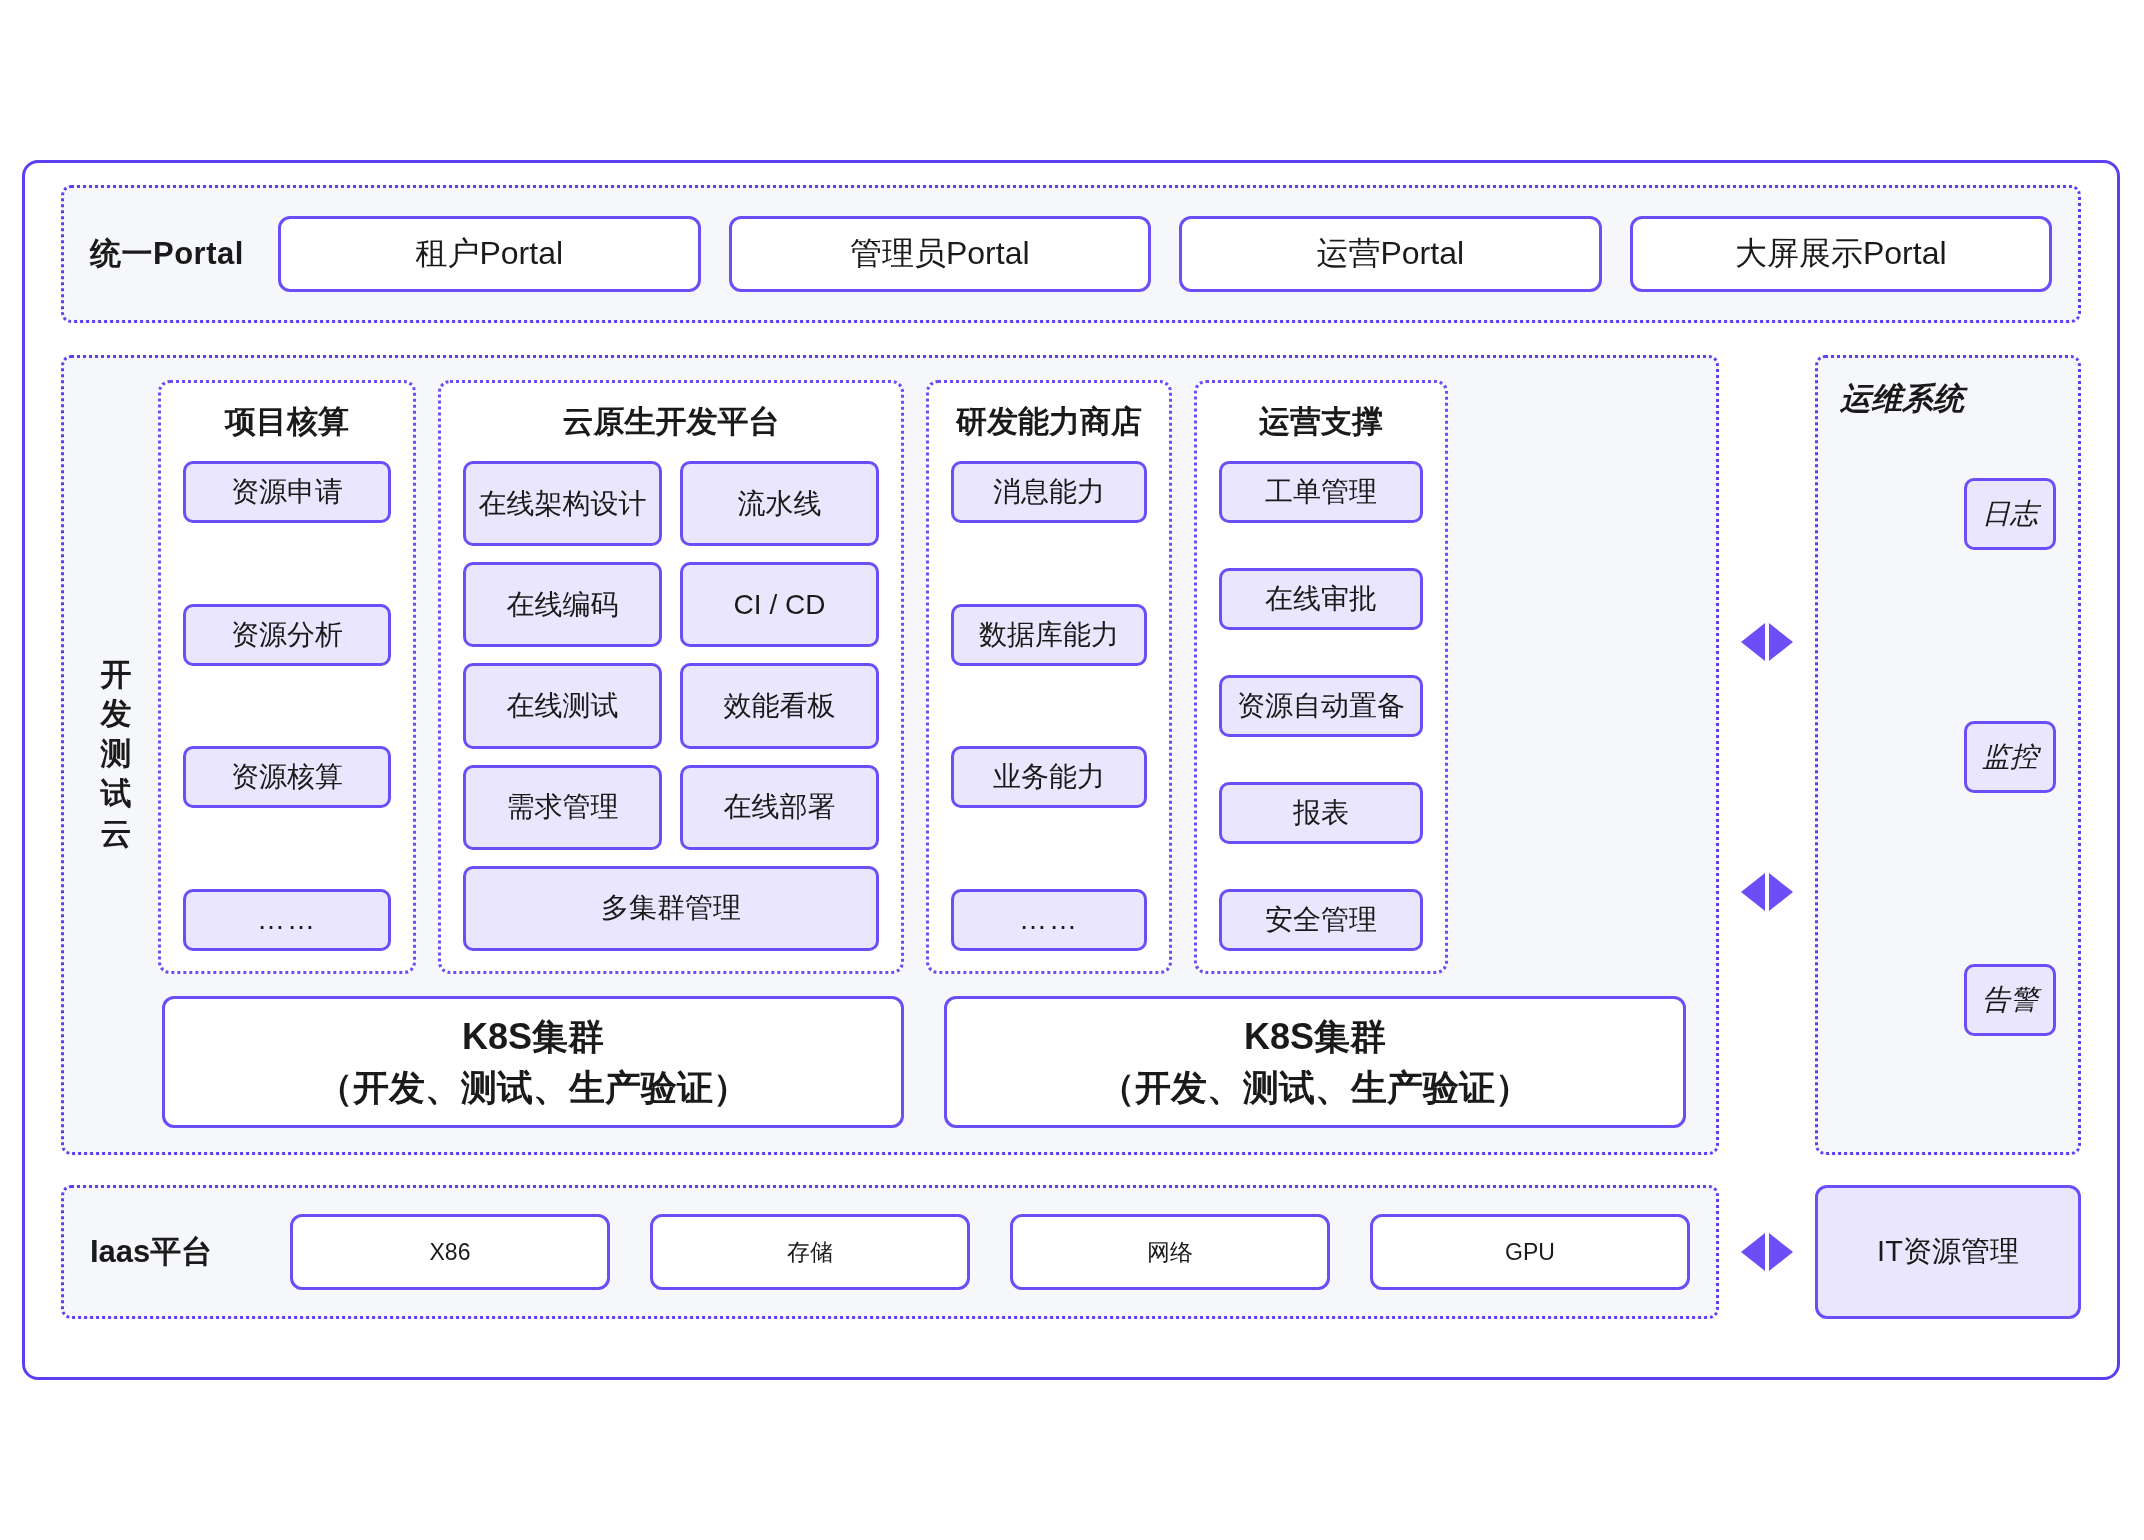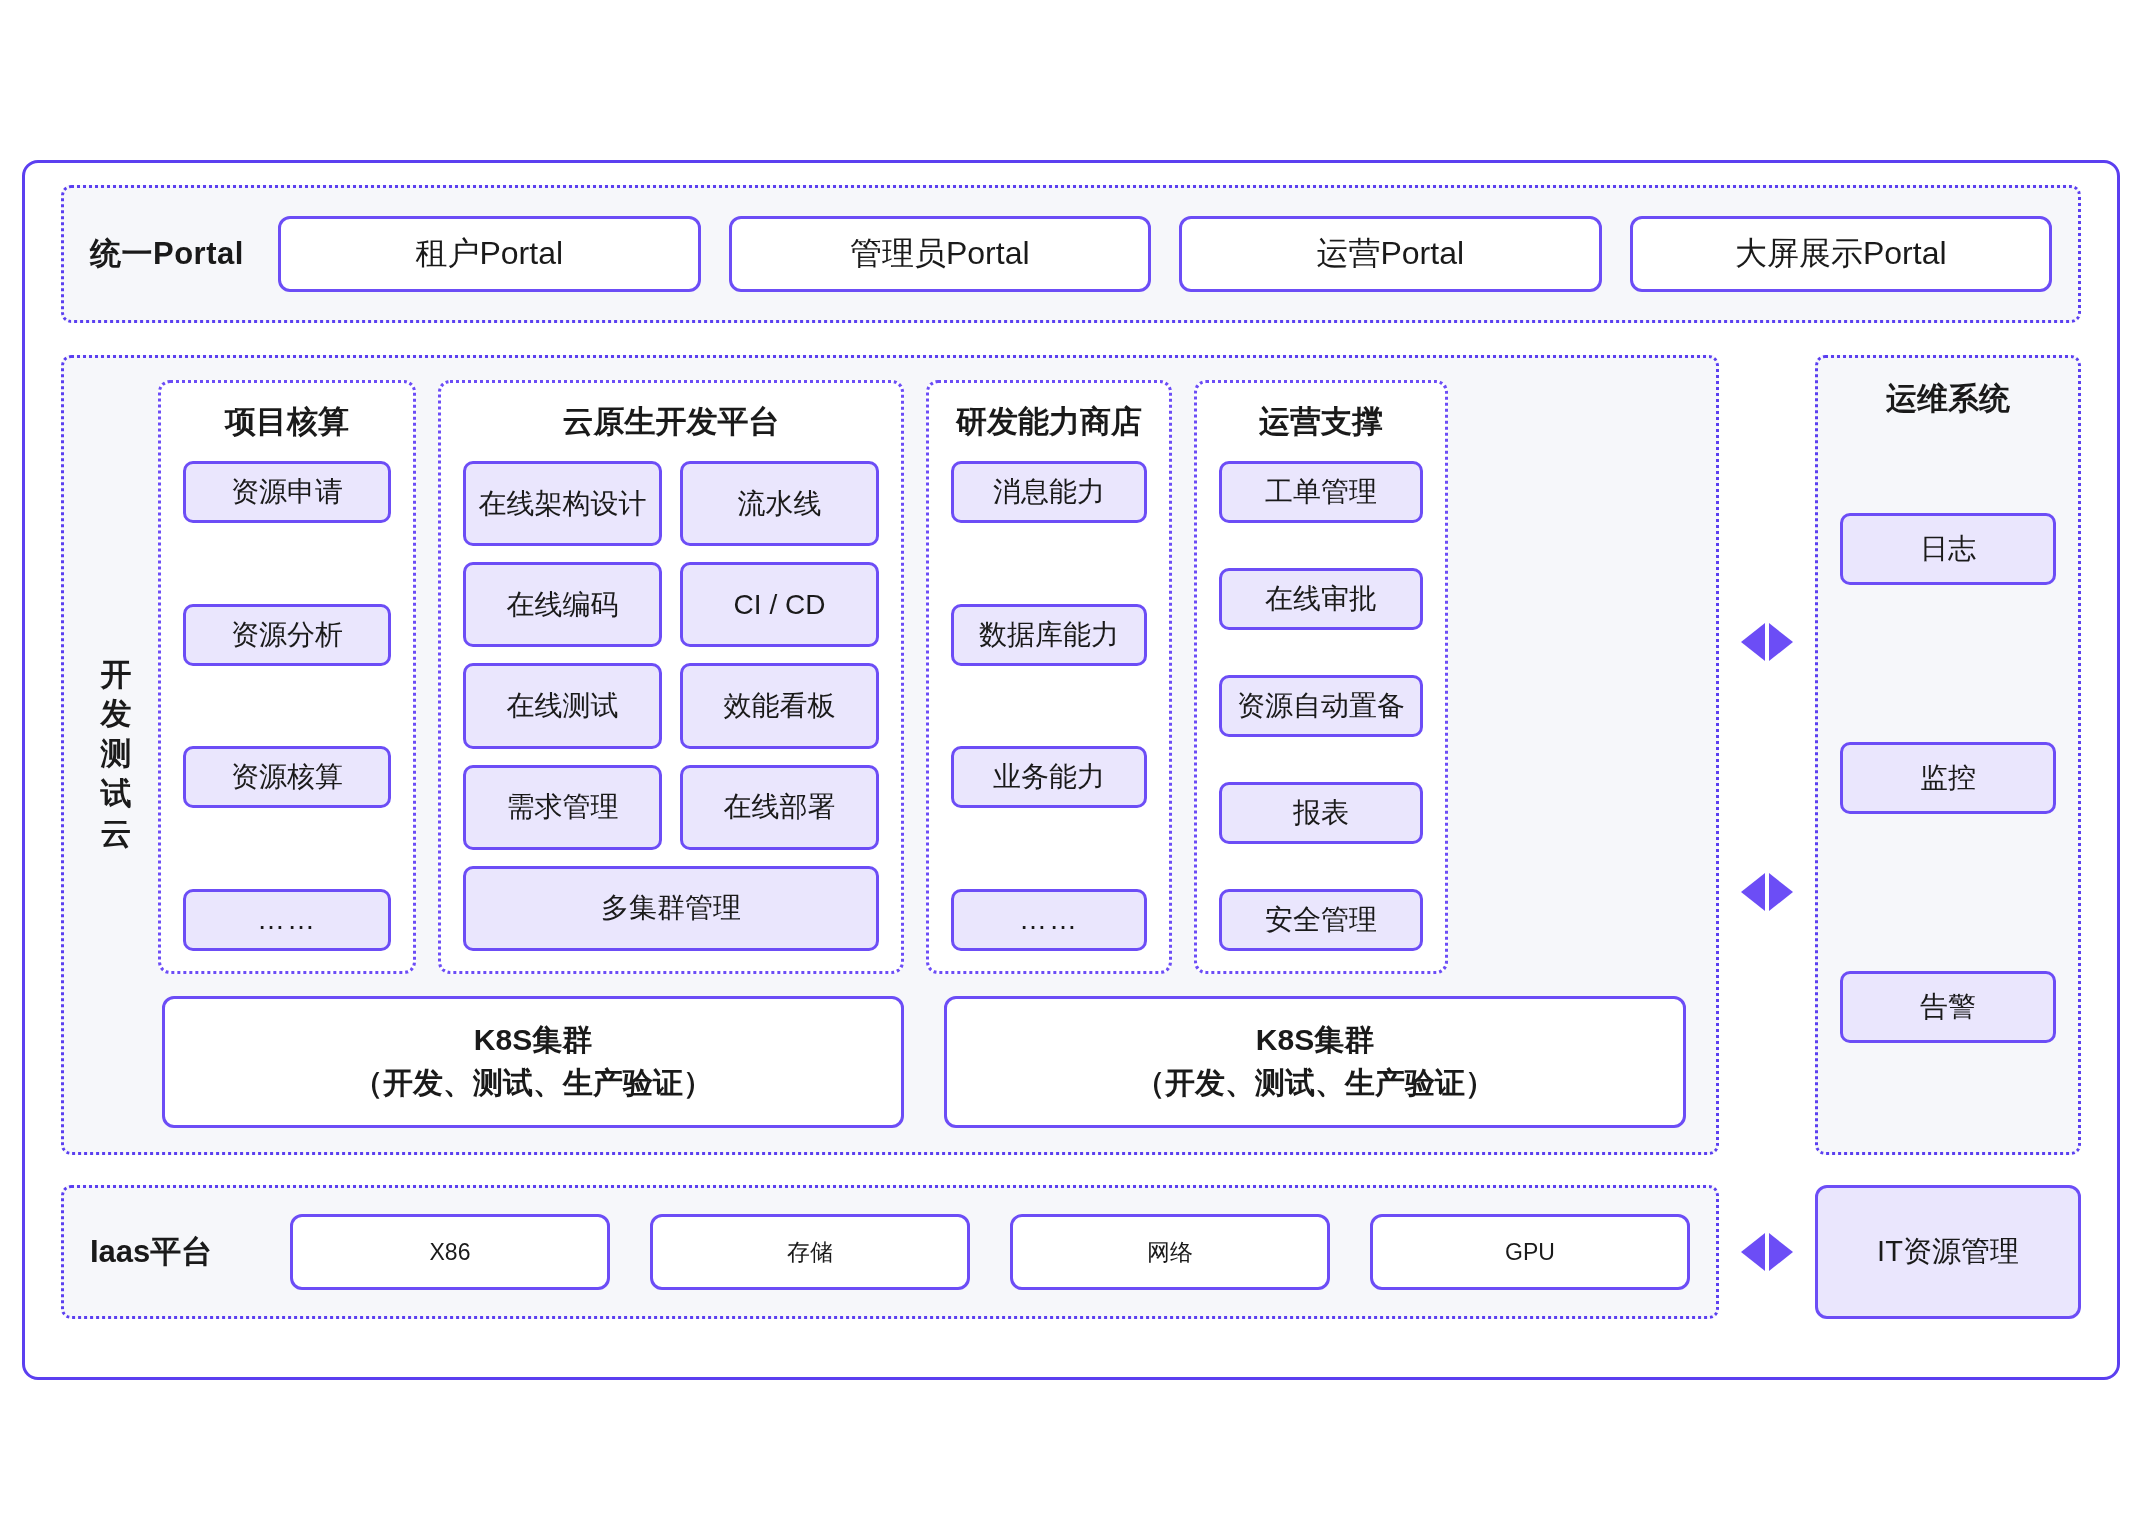--- a/index.html
+++ b/index.html
@@ -158,21 +158,21 @@
     padding:0 4px;
   }
   .k8s-box{
     flex:1 1 0;
     background:#fff;
     border:3px solid var(--purple-soft);
     border-radius:12px;
     display:flex;flex-direction:column;
     align-items:center;justify-content:center;
     font-weight:bold;
-    font-size:30px;
+    font-size:36px;
     line-height:1.42;
     text-align:center;
   }
 
   
   #arrow-col{
     flex:0 0 72px;
     position:relative;
   }
   .double-arrow{
@@ -190,21 +190,21 @@
   }
   .tri.left{border-right:24px solid var(--purple-soft);}
   .tri.right{border-left:24px solid var(--purple-soft);}
   #arrow-upper{top:268px;}
   #arrow-lower{top:518px;}
 
   
   #ops-system{
     flex:0 0 266px;
     padding:20px 22px 26px;
-    display:flex;flex-direction:column;
+    display:flex;flex-direction:row;font-style:italic;
   }
   #ops-system .group-title{margin-bottom:0;}
   #ops-chips{
     flex:1 1 auto;
     display:flex;flex-direction:column;
     justify-content:space-around;
     padding:14px 0 4px;
   }
   #ops-chips .chip{min-height:72px;}
 

